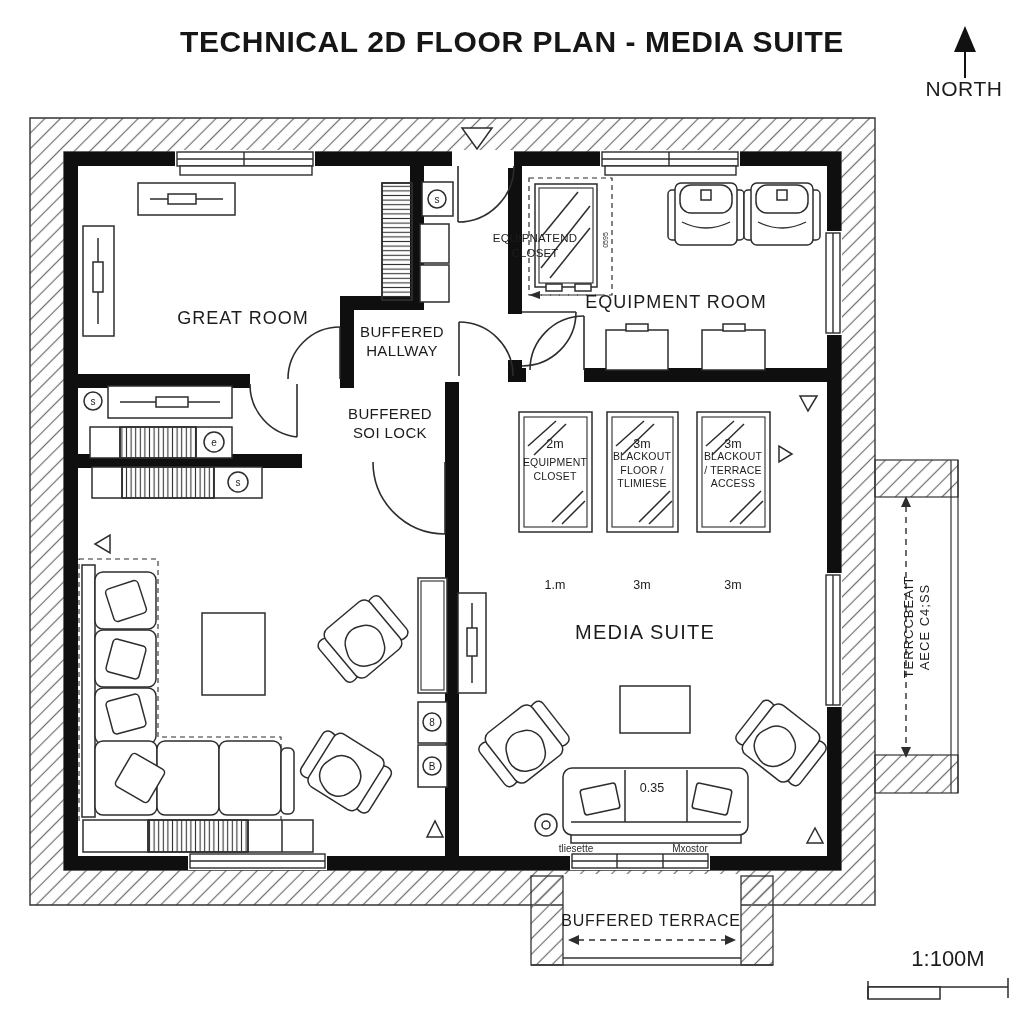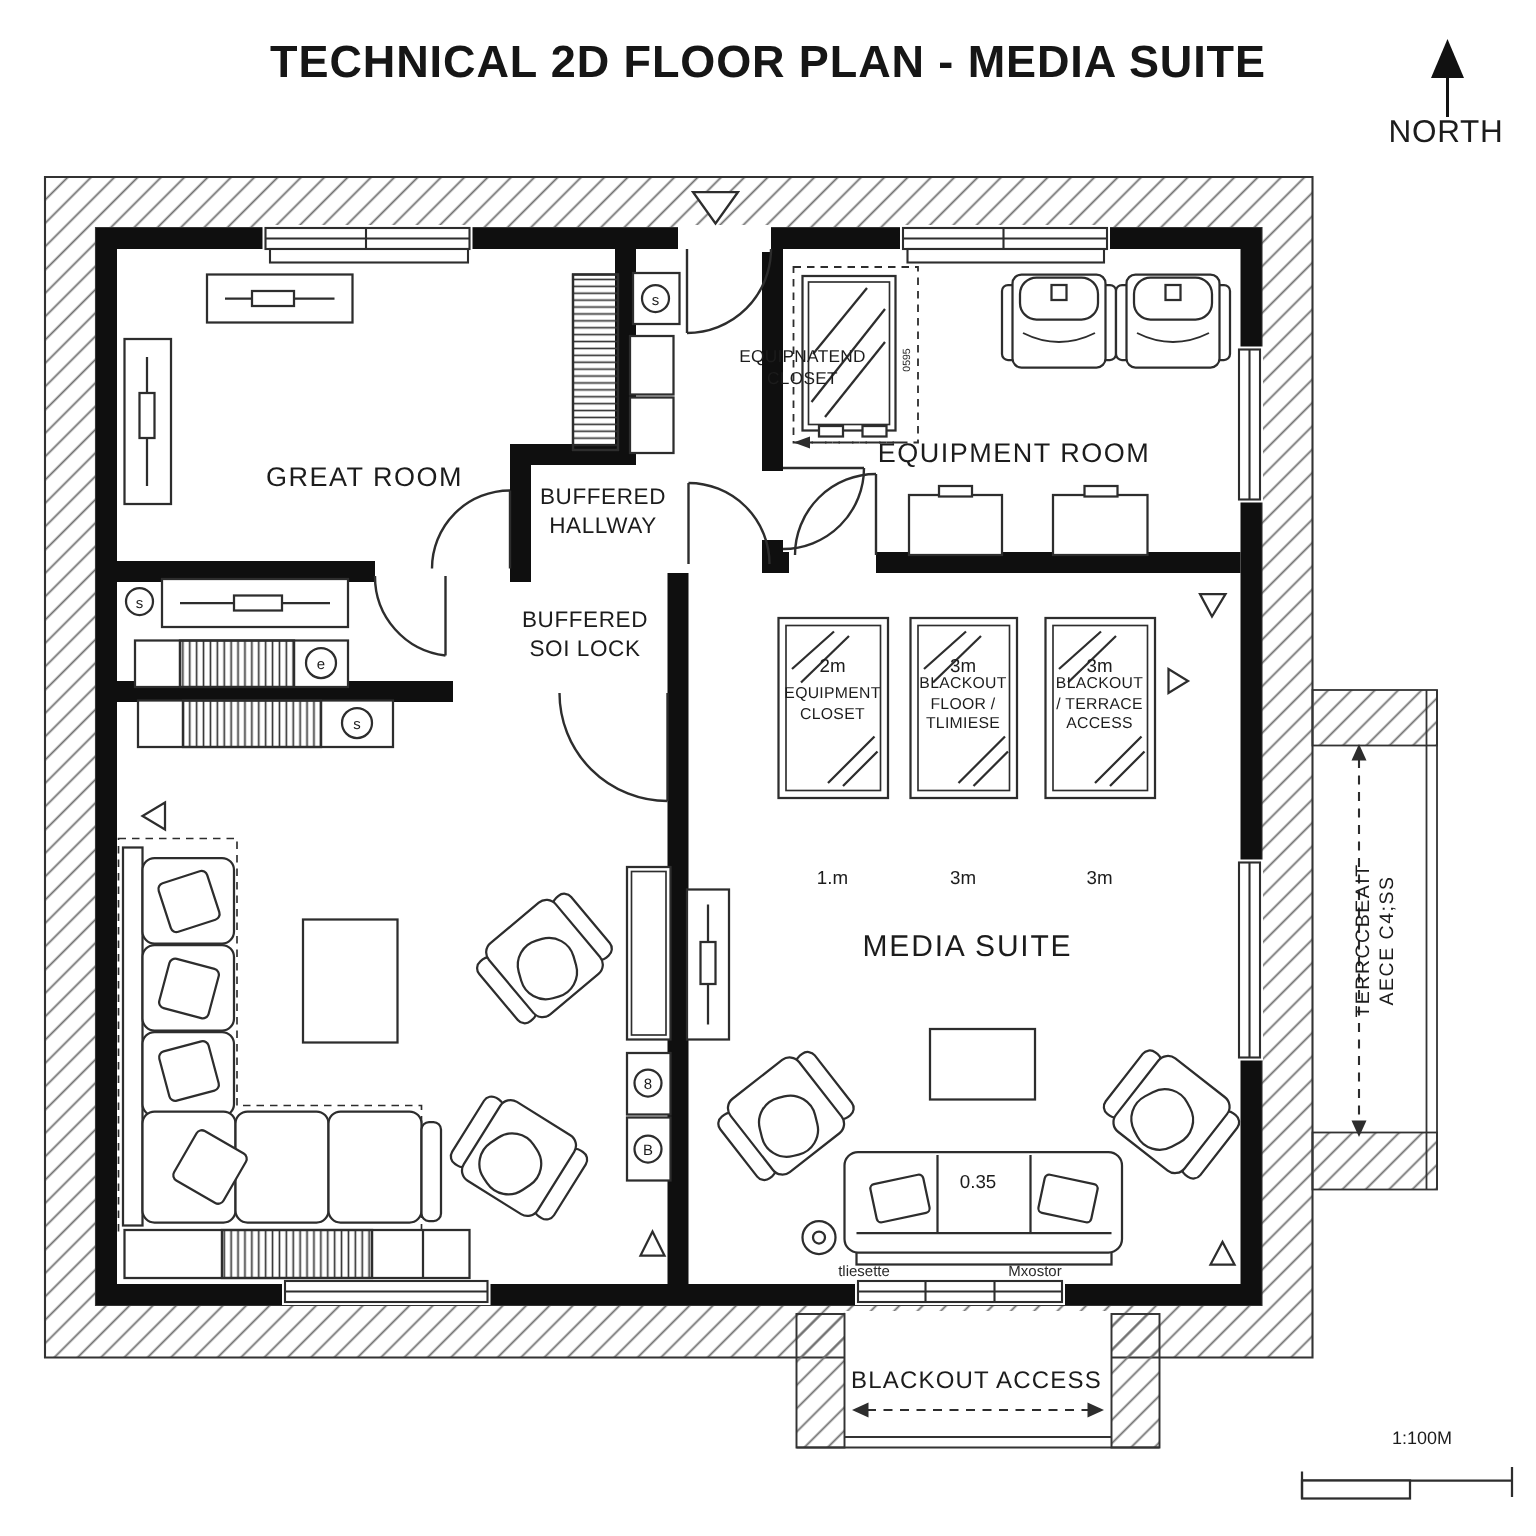--- a/index.html
+++ b/index.html
@@ -11,21 +11,21 @@
   .lbl span{display:block;}
   .title{font-size:30px;font-weight:600;letter-spacing:.6px;color:#161616;}
   .room{font-size:18px;letter-spacing:1px;}
   .room-sm{font-size:15px;letter-spacing:.4px;}
   .room-xl{font-size:20px;letter-spacing:1.2px;}
   .panel-lbl{font-size:10.5px;letter-spacing:.2px;line-height:1.3;}
   .dim{font-size:12.5px;margin-top:44px;}
   .tiny{font-size:10px;color:#2a2a2a;}
   .micro{font-size:7px;color:#2a2a2a;}
   .north{font-size:21px;letter-spacing:.5px;}
-  .scale-lbl{font-size:12px;}
+  .scale-lbl{font-size:22px;}
   .rot{transform:translate(-50%,-50%) rotate(-90deg);}
   .terr-lbl{font-size:16px;letter-spacing:.8px;}
   .vert-lbl{font-size:13px;letter-spacing:1px;}
 </style>
 </head>
 <body>
 
 <div id="stage">
 
 <svg id="plan-svg" width="1024" height="1024" viewBox="0 0 1024 1024">
@@ -427,17 +427,17 @@
 <div class="lbl tiny" style="left:576px;top:849px;text-align:right;">tliesette</div>
 <div class="lbl tiny" style="left:690px;top:849px;">Mxostor</div>
 
 <div class="lbl micro rot" style="left:606px;top:240px;">0595</div>
 
 <div class="lbl vert-lbl rot" style="left:917px;top:627px;">
   <span>TERRCCBEAIT</span>
   <span>AECE C4;SS</span>
 </div>
 
-<div class="lbl terr-lbl" style="left:651px;top:921px;">BLACKOUT ACCESS</div>
+<div class="lbl terr-lbl" style="left:651px;top:921px;">BUFFERED TERRACE</div>
 
 <div class="lbl scale-lbl" style="left:948px;top:959px;">1:100M</div>
 
 </div>
 
 </body></html>

